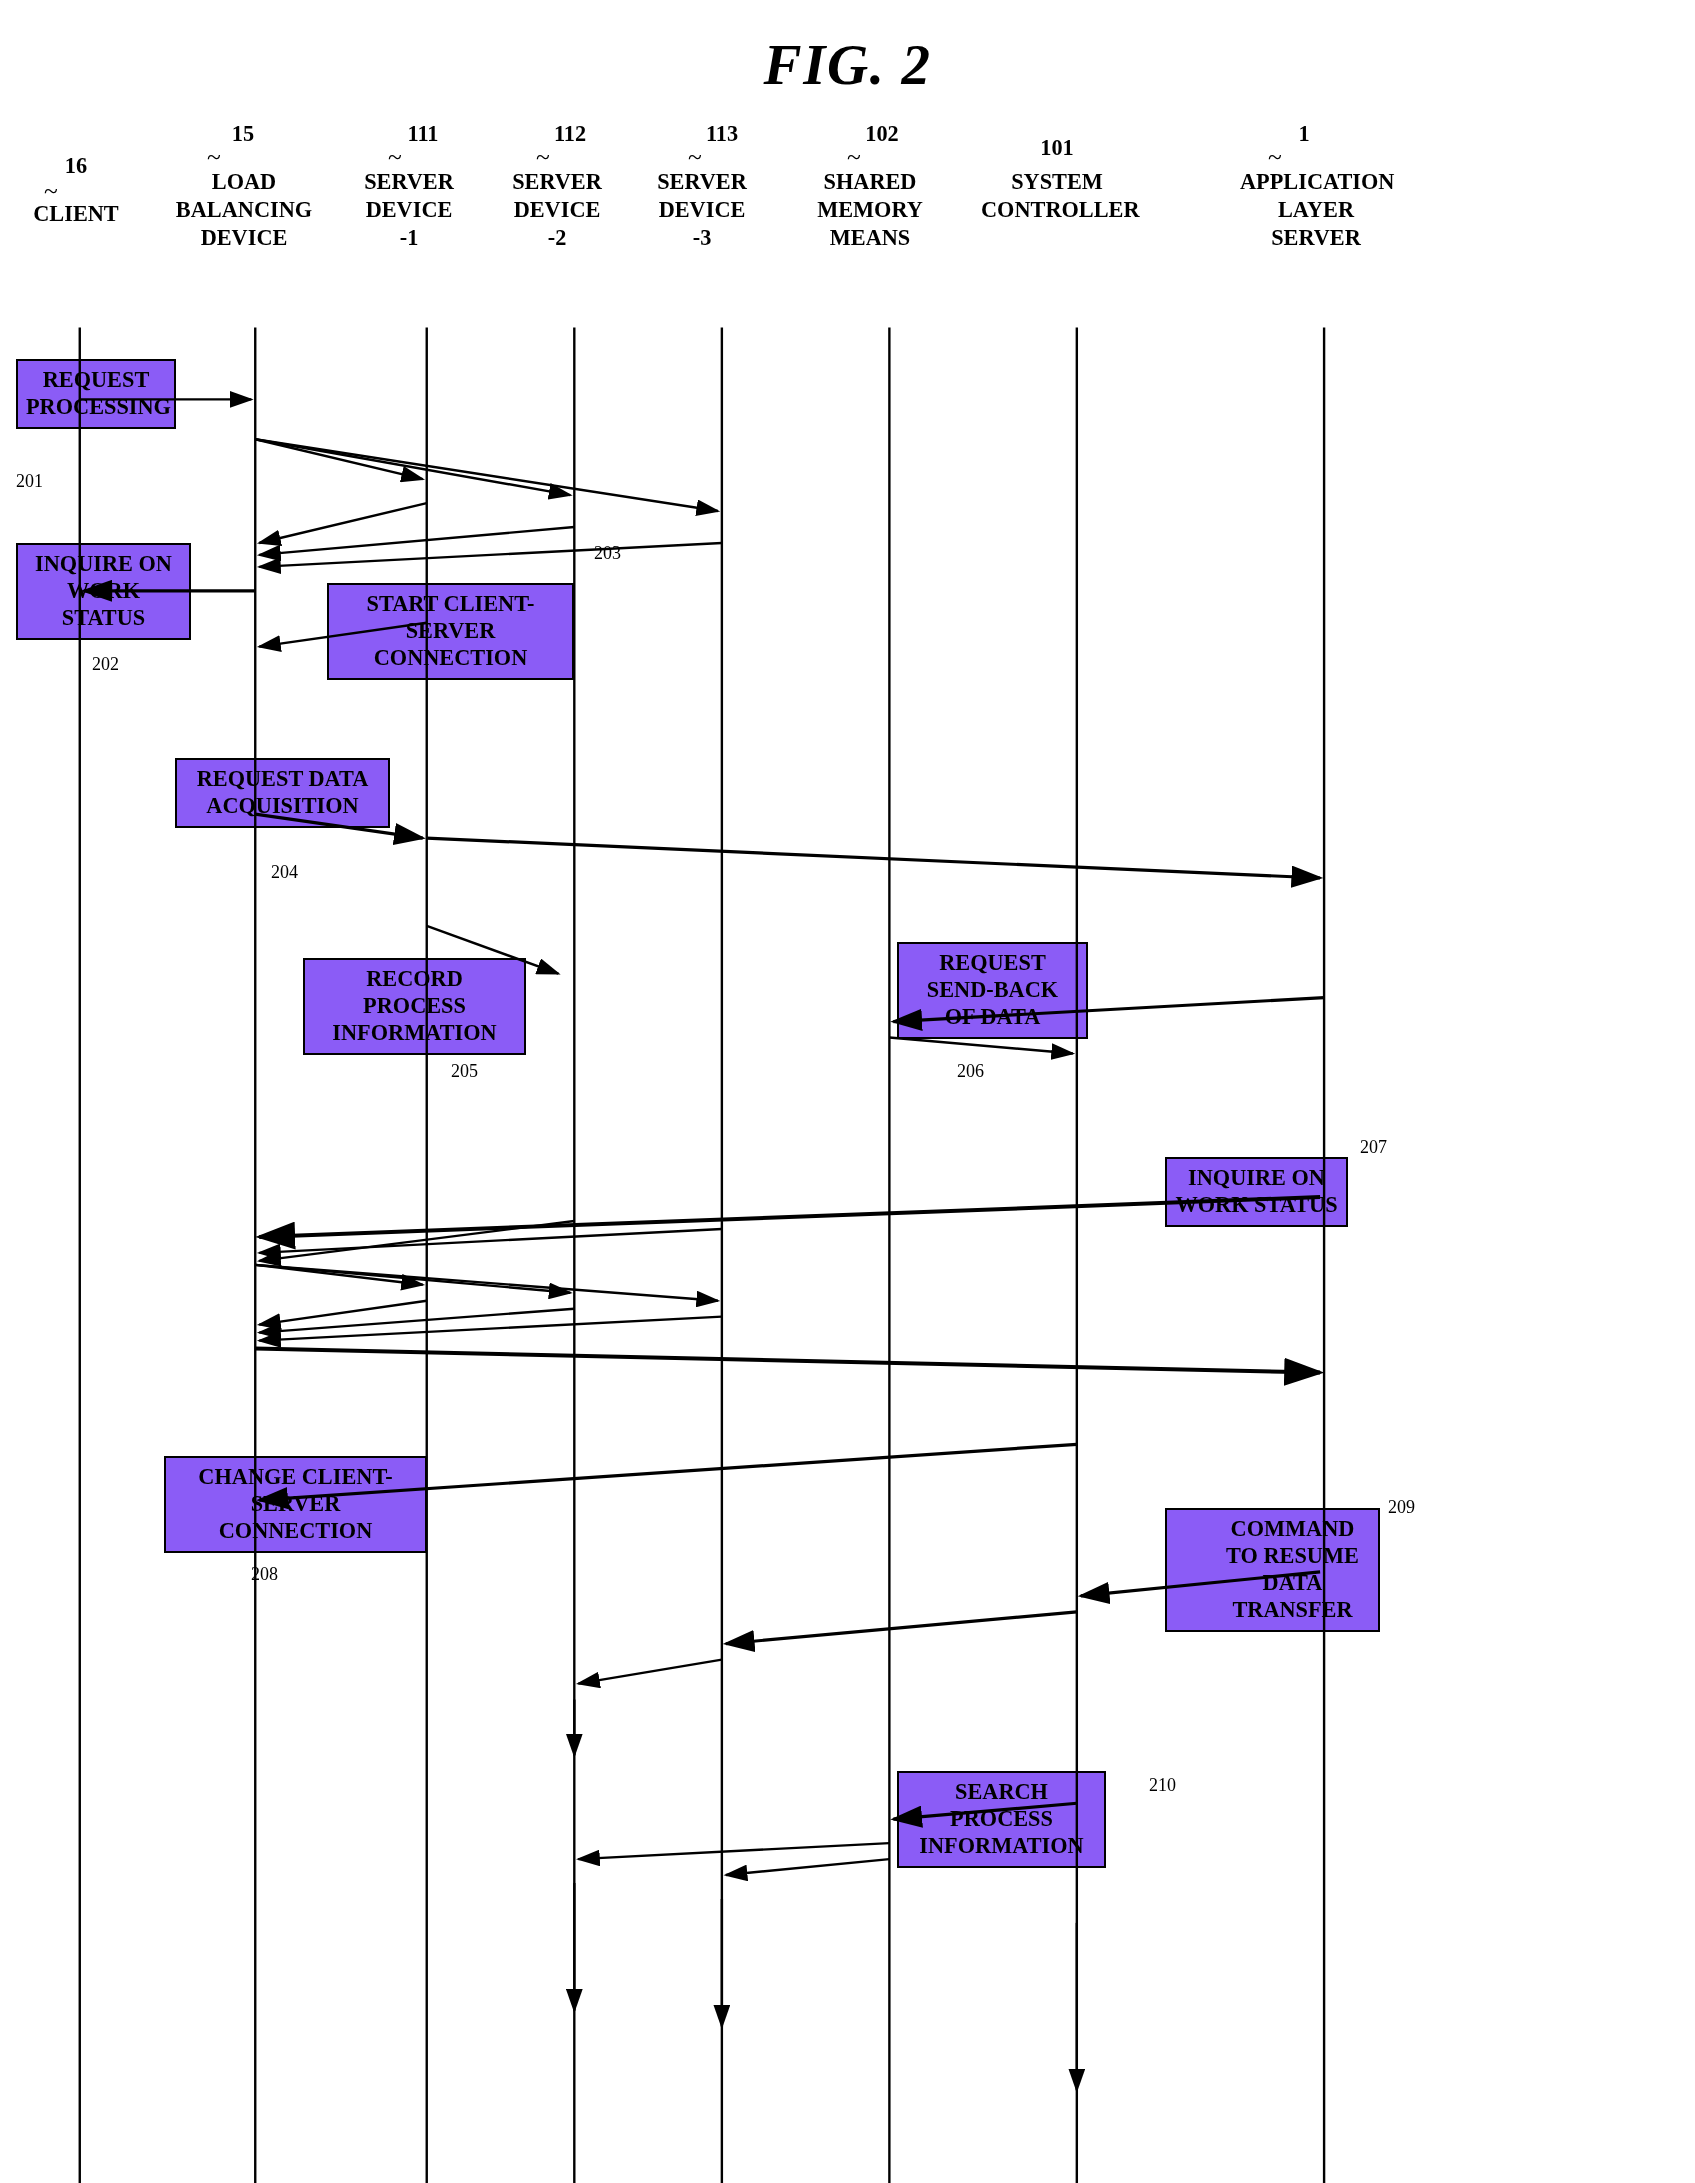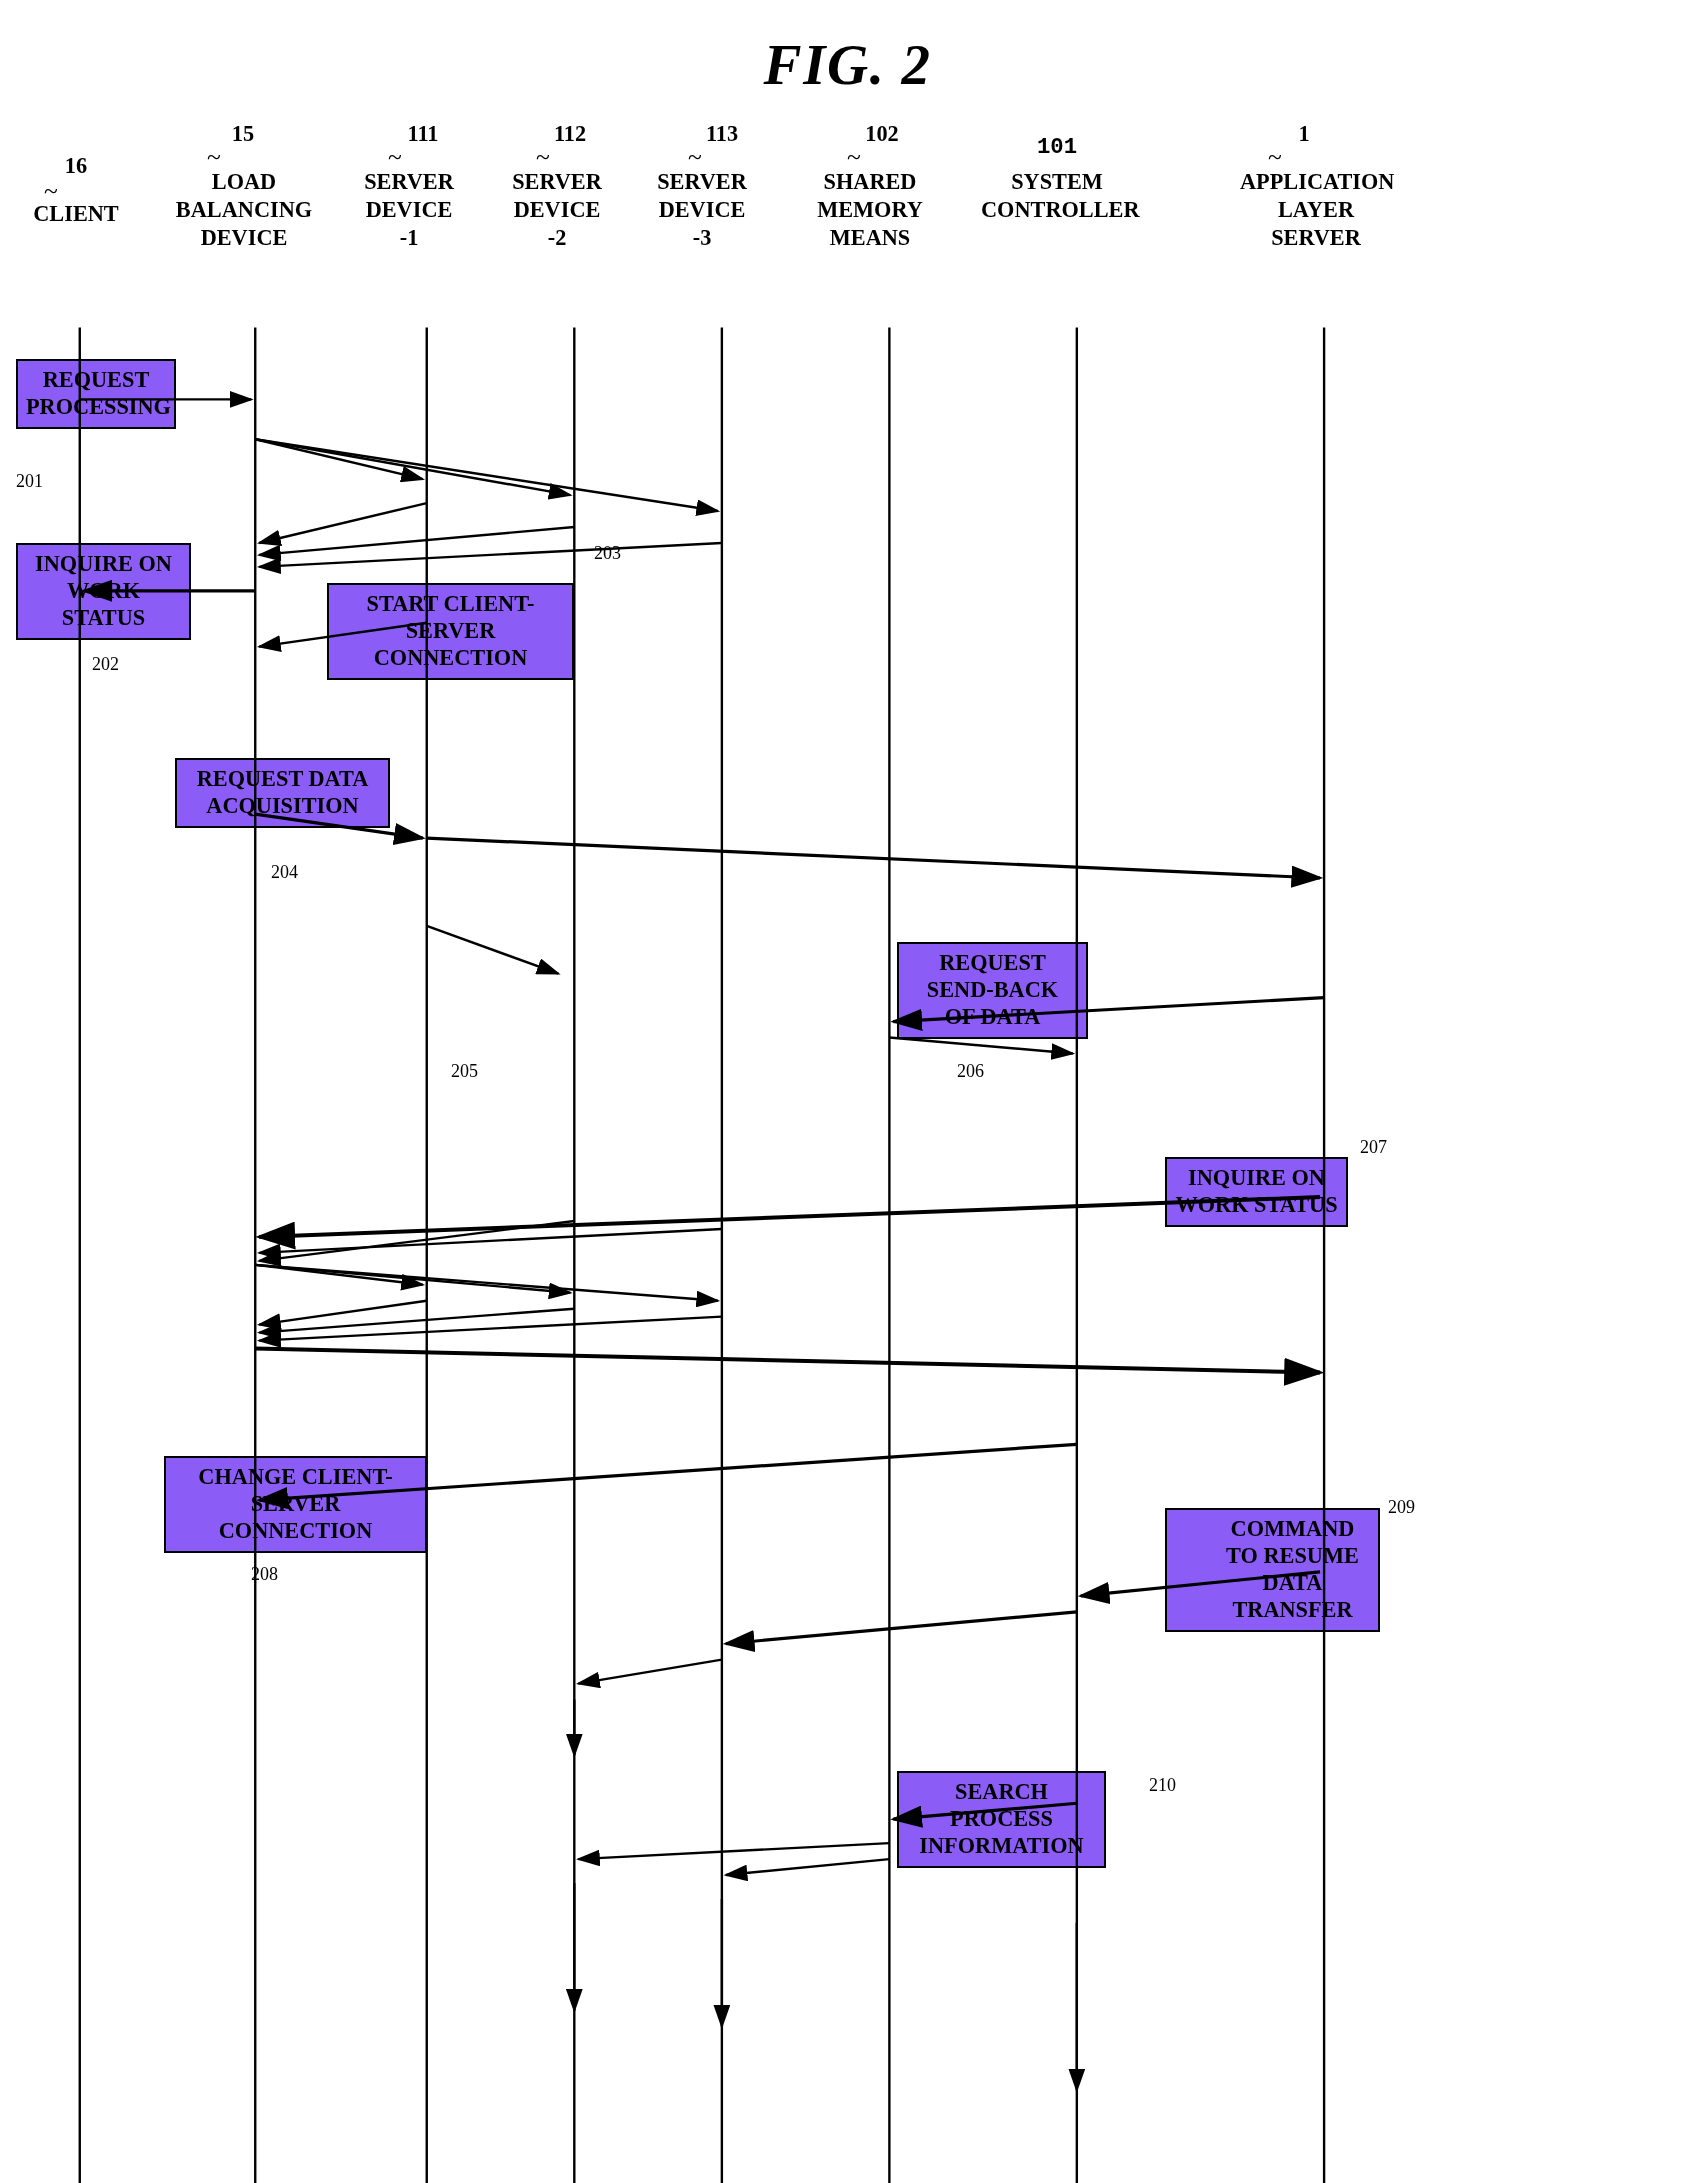--- a/index.html
+++ b/index.html
@@ -97,39 +97,40 @@
 <div class="col-header" style="left:509px; top:72px; width:96px;">SERVER<br>DEVICE<br>-2</div>
 
 <div class="col-header" style="left:682px; top:24px; width:80px;">113</div>
 <div class="tilde" style="left:688px; top:46px;">~</div>
 <div class="col-header" style="left:654px; top:72px; width:96px;">SERVER<br>DEVICE<br>-3</div>
 
 <div class="col-header" style="left:842px; top:24px; width:80px;">102</div>
 <div class="tilde" style="left:847px; top:46px;">~</div>
 <div class="col-header" style="left:814px; top:72px; width:112px;">SHARED<br>MEMORY<br>MEANS</div>
 
-<div class="col-header" style="left:1009px; top:38px; width:96px;font-family:Liberation Mono, monospace;">101</div>
+<div class="col-header" style="left:1009px; top:38px; width:96px;">101</div>
 <div class="col-header" style="left:981px; top:72px; width:152px;">SYSTEM<br>CONTROLLER</div>
 
 <div class="col-header" style="left:1264px; top:24px; width:80px;">1</div>
 <div class="tilde" style="left:1268px; top:46px;">~</div>
 <div class="col-header" style="left:1240px; top:72px; width:152px;">APPLICATION<br>LAYER<br>SERVER</div>
 
 <div class="box-label" style="left:16px; top:263px; width:160px; white-space: normal;">REQUEST<br>PROCESSING</div>
 <div class="ref-num" style="left:16px; top:375px;">201</div>
 
 <div class="box-label" style="left:16px; top:447px; width:175px; white-space: normal;">INQUIRE ON<br>WORK STATUS</div>
 <div class="ref-num" style="left:92px; top:558px;">202</div>
 
 <div class="box-label" style="left:327px; top:487px; width:247px; white-space: normal;">START CLIENT-SERVER<br>CONNECTION</div>
 <div class="ref-num" style="left:594px; top:447px;">203</div>
 
 <div class="box-label" style="left:175px; top:662px; width:215px; white-space: normal;">REQUEST DATA<br>ACQUISITION</div>
 <div class="ref-num" style="left:271px; top:766px;">204</div>
 
+<div class="box-label" style="left:303px; top:862px; width:223px; white-space: normal;">RECORD PROCESS<br>INFORMATION</div>
 <div class="ref-num" style="left:403px; top:965px;margin-left:48px;">205</div>
 
 <div class="box-label" style="left:897px; top:846px; width:191px; white-space: normal;">REQUEST<br>SEND-BACK<br>OF DATA</div>
 <div class="ref-num" style="left:957px; top:965px;">206</div>
 
 <div class="box-label" style="left:1165px; top:1061px; width:183px; white-space: normal;">INQUIRE ON<br>WORK STATUS</div>
 <div class="ref-num" style="left:1360px; top:1041px;">207</div>
 
 <div class="box-label" style="left:164px; top:1360px; width:263px; white-space: normal;">CHANGE CLIENT-SERVER<br>CONNECTION</div>
 <div class="ref-num" style="left:251px; top:1468px;">208</div>

